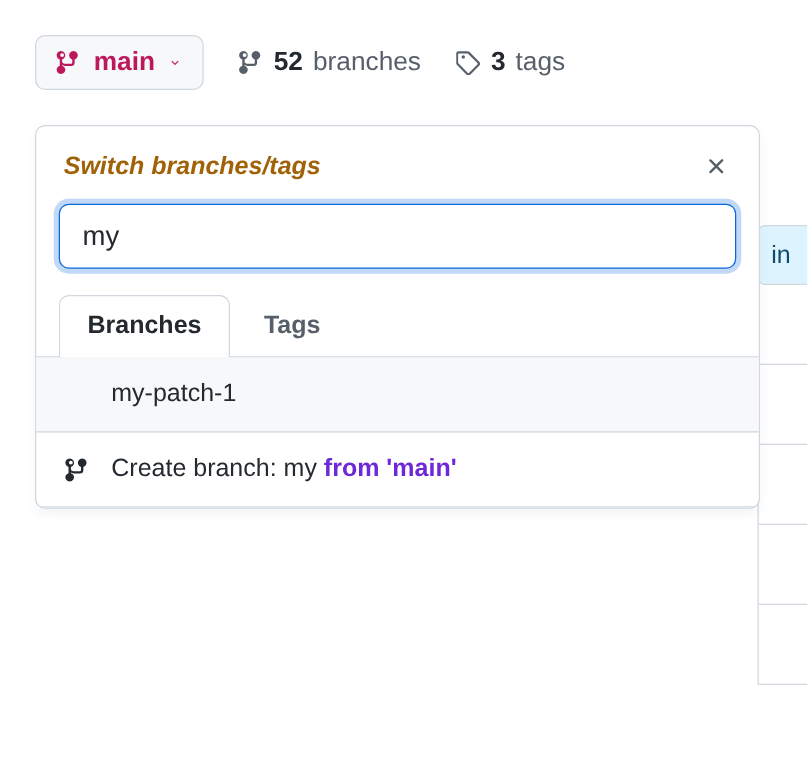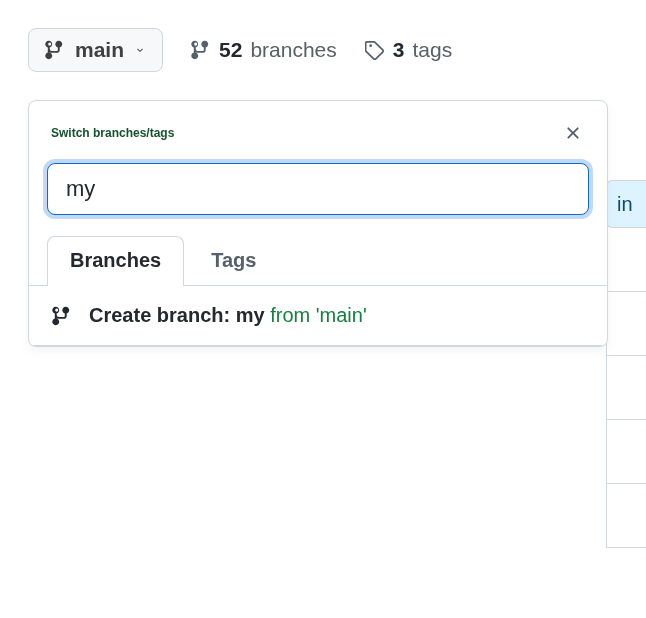--- a/index.html
+++ b/index.html
@@ -24,21 +24,21 @@
     display: inline-flex;
     align-items: center;
     gap: 10px;
     background: #f6f8fa;
     border: 1px solid #d0d7de;
     border-radius: 8px;
     padding: 8px 16px;
     height: 44px;
     font-size: 21px;
     font-weight: 600;
-    color: #404040;
+    color: #be185d;
     cursor: pointer;
   }
 
   .icon { display: inline-flex; align-items: center; justify-content: center; }
   .icon svg { display: block; }
 
   .count-link {
     display: inline-flex;
     align-items: center;
     gap: 8px;
@@ -60,23 +60,24 @@
     overflow: hidden;
   }
 
   .pop-header {
     display: flex;
     align-items: center;
     justify-content: space-between;
     padding: 18px 20px 16px 22px;
   }
   .pop-title {
-    font-size: 12px;
+    font-size: 20px;
     font-weight: 600;
-    color: #14532d;
+    color: #a16207;
+    font-style: italic;
   }
   .close-btn {
     width: 28px; height: 28px;
     display: inline-flex;
     align-items: center; justify-content: center;
     color: #57606a;
     cursor: pointer;
   }
 
   .search-wrap {
@@ -128,22 +129,22 @@
     padding: 18px 22px;
     font-size: 20px;
     color: #24292f;
     border-bottom: 1px solid #d0d7de;
     cursor: pointer;
   }
   .list-item.hover { background: #f6f8fa; }
   .list-item .spacer { width: 22px; flex: 0 0 22px; }
   .list-item .icon { width: 22px; flex: 0 0 22px; color: #24292f; }
 
-  .create-row .b { font-weight: 700; }
-  .create-row .from { color: #15803d; font-weight: 400; }
+  .create-row .b { font-weight: 400; }
+  .create-row .from { color: #6d28d9; font-weight: 700; }
 
   .footer-link {
     text-align: center;
     padding: 20px 0 22px;
     font-size: 20px;
     color: #0969da;
     cursor: pointer;
   }
 
   .bg-stub {
@@ -238,20 +239,24 @@
   <div class="search-wrap">
     <input class="search-input" type="text" value="my" style="">
   </div>
 
   <div class="tabs">
     <div class="tab active">Branches</div>
     <div class="tab">Tags</div>
   </div>
 
   <div class="list">
+    <div class="list-item hover">
+      <span class="spacer"></span>
+      <span>my-patch-1</span>
+    </div>
     <div class="list-item create-row">
       <span class="icon">
         <svg width="20" height="20" viewBox="0 0 16 16" fill="currentColor">
             <path d="M5 3.25a1.25 1.25 0 1 1-2.5 0 1.25 1.25 0 0 1 2.5 0zM3.75 6a2.75 2.75 0 1 0-1.5 0v4a2.75 2.75 0 1 0 1.5 0V9.5c.41.46 1.05.75 1.75.75h4A2.25 2.25 0 0 0 11.75 8V6a2.75 2.75 0 1 0-1.5 0v2a.75.75 0 0 1-.75.75h-4A1.75 1.75 0 0 1 3.75 7zM11 4.5a1.25 1.25 0 1 0 0-2.5 1.25 1.25 0 0 0 0 2.5zM3 14a1.25 1.25 0 1 0 0-2.5A1.25 1.25 0 0 0 3 14z"></path>
           </svg>
       </span>
       <span>
         <span class="b">Create branch: </span><span class="b">my</span><span class="from"> from 'main'</span>
       </span>
     </div>

